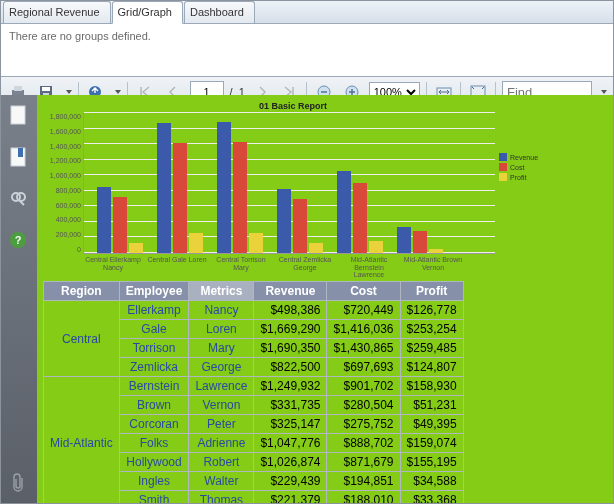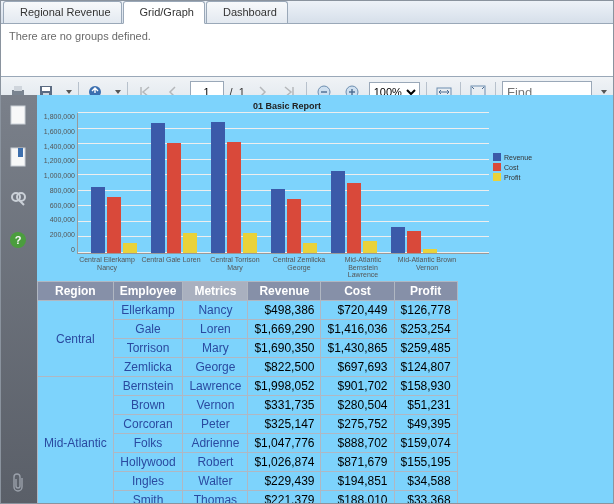--- a/index.html
+++ b/index.html
@@ -1,33 +1,33 @@
 <!DOCTYPE html>
 <html><head>
 <meta charset="utf-8">
 <style>
 html,body{margin:0;padding:0;font-family:Tahoma,Arial,sans-serif;font-size:11px;background:#fff;color:#000}
 .window{width:614px;height:504px;position:relative;border:1px solid #8a939e;box-sizing:border-box;overflow:hidden}
 .tabs{height:22px;background:linear-gradient(#edf2f8,#d6dfea);border-bottom:1px solid #9aa8b8;display:flex;align-items:flex-end;padding-left:2px}
-.tab{height:19px;padding:2px 10px 0 16px;border:1px solid #9aa8b8;border-bottom:none;margin-right:1px;background:linear-gradient(#f7f9fb,#e3e9f0);color:#333;border-radius:3px 3px 0 0;cursor:pointer;line-height:17px}
+.tab{height:19px;padding:2px 10px 0 5px;border:1px solid #9aa8b8;border-bottom:none;margin-right:1px;background:linear-gradient(#f7f9fb,#e3e9f0);color:#333;border-radius:3px 3px 0 0;cursor:pointer;line-height:17px}
 .tab.active{background:#fff;border-bottom:1px solid #fff;position:relative;top:1px}
 .group-strip{height:40px;background:#fff;border-bottom:1px solid #9aa8b8;padding:6px 8px;color:#6a6a6a}
 .toolbar{height:30px;background:linear-gradient(#f0f3f6,#dfe6ed);border-bottom:1px solid #9aa8b8;display:flex;align-items:center;gap:6px;padding:0 6px}
 .tb-sep{width:1px;height:20px;background:#b7c1cc}
 .tb-btn{width:22px;height:22px;display:flex;align-items:center;justify-content:center;border:1px solid transparent;border-radius:2px;cursor:pointer}
 .tb-btn svg{display:block}
 .tb-input{width:28px;height:18px;border:1px solid #9aa8b8;text-align:center;font-size:11px}
 .tb-text{color:#333}
 .zoom{height:20px;border:1px solid #9aa8b8;background:#fff;font-size:11px}
 .find{height:20px;border:1px solid #9aa8b8;background:#fff;width:80px;font-size:13px;color:#999;padding:0 4px}
 .body{position:absolute;top:94px;bottom:0;left:0;right:0;display:flex}
 .sidebar{width:36px;background:linear-gradient(#7a808a,#5a5f68);display:flex;flex-direction:column;align-items:center;padding-top:10px;gap:22px}
 .sidebar .sb-icon{width:20px;height:20px;opacity:.95;cursor:pointer}
 .sidebar .clip{position:absolute;bottom:10px;left:8px;width:20px;height:20px;cursor:pointer}
-.content{flex:1;overflow:auto;background:#7dd3fc;padding:4px 0 0 0}
+.content{flex:1;overflow:auto;background:#84cc16;padding:4px 0 0 6px}
 .chart-wrap{border:0;width:500px}
 .chart-title{text-align:center;font-size:9px;font-weight:bold;color:#222;margin:2px 0 2px 0}
 .chart-area{display:flex}
 .y-axis{width:38px;display:flex;flex-direction:column;justify-content:space-between;align-items:flex-end;font-size:7px;color:#555;height:140px;padding-right:2px}
 .plot{position:relative;height:140px;flex:1;border-left:1px solid #999;border-bottom:1px solid #999}
 .grid-line{position:absolute;left:0;right:0;border-top:1px solid #eee}
 .group{position:absolute;bottom:0;width:60px;display:flex;align-items:flex-end;gap:2px;justify-content:center}
 .bar{width:14px}
 .x-labels{display:flex;margin-left:38px;font-size:7px;color:#555}
 .x-labels div{width:60px;text-align:center;line-height:1.1;padding:2px 2px 0 2px;word-break:break-word}
@@ -282,21 +282,21 @@
               <td class="dim">Zemlicka</td>
               <td class="dim">George</td>
               <td class="num">$822,500</td>
               <td class="num">$697,693</td>
               <td class="num">$124,807</td>
             </tr>
             <tr>
               <td class="dim" rowspan="7">Mid-Atlantic</td>
               <td class="dim">Bernstein</td>
               <td class="dim">Lawrence</td>
-              <td class="num">$1,998,052</td>
+              <td class="num">$1,249,932</td>
               <td class="num">$901,702</td>
               <td class="num">$158,930</td>
             </tr>
             <tr>
               <td class="dim">Brown</td>
               <td class="dim">Vernon</td>
               <td class="num">$331,735</td>
               <td class="num">$280,504</td>
               <td class="num">$51,231</td>
             </tr>

